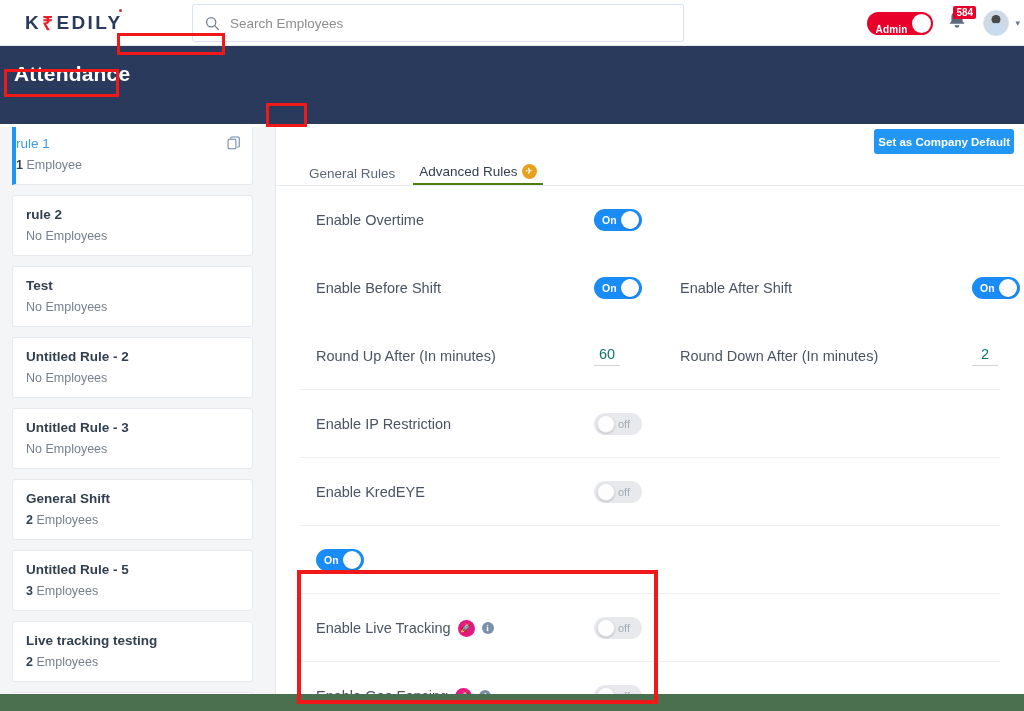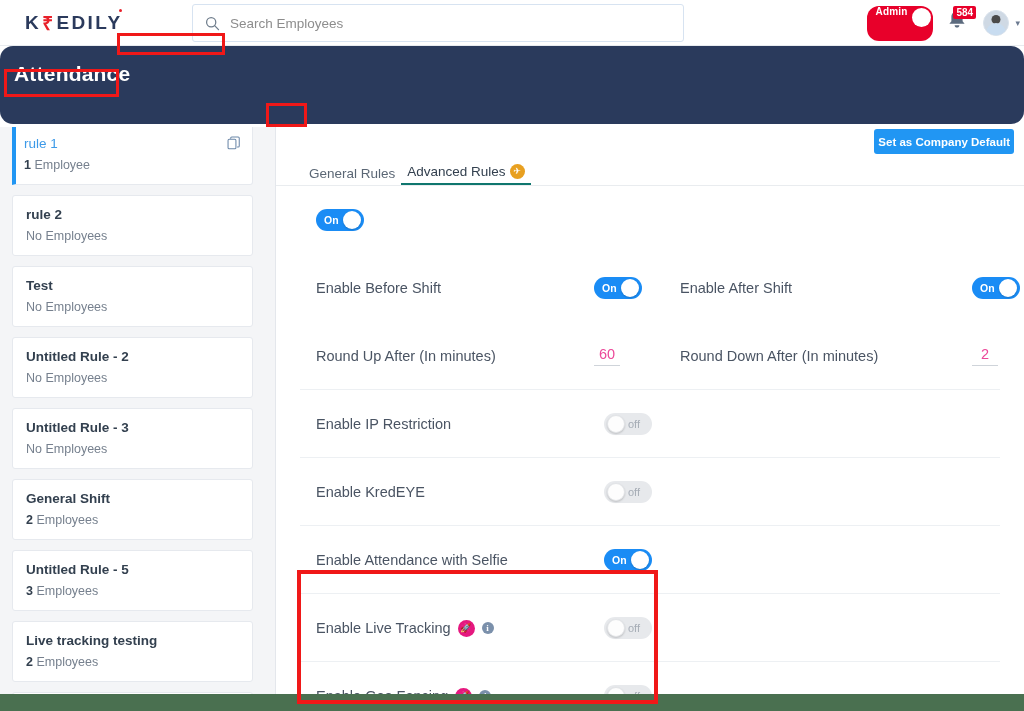--- a/index.html
+++ b/index.html
@@ -37,22 +37,22 @@
   .search-icon{ margin-left:12px; margin-right:10px; display:flex; }
   .search-input{
     border:none; outline:none; background:transparent; flex:1;
     font-size:13.5px; color:#3a3a3a; font-family:"Liberation Sans", sans-serif;
     padding-right:10px;
   }
   .search-input::placeholder{ color:#8d8d8d; }
 
   .hdr-right{ position:absolute; right:4px; top:0; height:46px; display:flex; align-items:center; gap:12px;}
   .admin-pill{
-    position:relative; width:66px; height:35px; border-radius:12px;
-    background:#e8002a; display:flex; align-items:flex-start; cursor:pointer;
+    position:relative; width:66px; height:23px; border-radius:12px;
+    background:#e8002a; display:flex; align-items:flex-end; cursor:pointer;
   }
   .admin-pill span{
     color:#fff; font-size:10px; font-weight:700; margin-left:8px; letter-spacing:.2px;
   }
   .admin-pill .knob{
     position:absolute; right:2px; top:2px; width:19px;height:19px;border-radius:50%;
     background:#fff;
   }
   .bellwrap{ position:relative; width:26px; height:30px; cursor:pointer; }
   .badge{
@@ -65,21 +65,20 @@
     border:1px solid #d9e2ec; background:#cfd9e4; position:relative; cursor:pointer;
   }
   .avatar .head{position:absolute;left:50%;top:4px;transform:translateX(-50%);width:9px;height:9px;border-radius:50%;background:#4a4a4a;}
   .avatar .body{position:absolute;left:50%;bottom:0;transform:translateX(-50%);width:20px;height:12px;border-radius:10px 10px 0 0;background:#c8dcf0;}
   .chev{ color:#6b7a90; font-size:9px; margin-left:-6px;}
 
   
   .navy{
     position:absolute; left:0; top:46px; width:1024px; height:78px;
     background:#2a3a5c;
-    border-radius:13px;
   }
   .page-title{
     position:absolute; left:14px; top:16px;
     color:#ffffff; font-size:21px; font-weight:700; letter-spacing:.2px;
   }
   .hl-title{
     position:absolute; left:4px; top:69px; width:115px; height:28px;
     border:3px solid #f01818; pointer-events:none;
   }
   .getting-started{
@@ -113,21 +112,21 @@
   .sidebar{
     position:absolute; left:0; top:127px; width:276px; height:584px;
     background:#f4f5f7; overflow:hidden; border-right:1px solid #e4e7ec;
   }
   .rule-card{
     position:relative; margin:0 22px 10px 12px; background:#fff;
     border:1px solid #e6e9ee; border-radius:3px; padding:9px 12px 10px 13px;
     min-height:56px; cursor:pointer;
   }
   .rule-card.first{ margin-top:-3px; border-radius:0 3px 3px 0;}
-  .rule-card.active{ border-left:4px solid #2196f3; padding-left:8px;}
+  .rule-card.active{ border-left:4px solid #2196f3; padding-left:0;}
   .rule-name{ font-size:13.5px; font-weight:700; color:#33404f; line-height:19px;}
   .rule-card.active .rule-name{ color:#3d9ae8; font-weight:400;}
   .rule-count{ font-size:12.5px; color:#76808e; margin-top:4px; line-height:17px;}
   .rule-count b{ color:#33404f; font-weight:700;}
   .copy-icon{
     position:absolute; right:11px; top:11px; cursor:pointer;
   }
 
   
   .main{
@@ -135,45 +134,45 @@
     background:#ffffff; overflow:hidden;
   }
   .btn-default{
     position:absolute; right:10px; top:2px;
     background:#2196f3; color:#fff; border:none; border-radius:3px;
     height:25px; padding:0 4px; font-size:11.5px; font-weight:700;
     cursor:pointer; font-family:"Liberation Sans", sans-serif;
   }
   .subtabs{
     position:absolute; left:0; top:34px; width:748px; height:24px;
-    display:flex; align-items:flex-end; padding-left:27px; gap:0;
+    display:flex; align-items:flex-end; padding-left:27px; gap:12px;
   }
   .subtab{
     font-size:13.5px; color:#5b6775; padding:0 6px 4px 6px; cursor:pointer;
     display:flex; align-items:center; gap:4px;
   }
-  .subtab.active{ color:#33404f; border-bottom:2px solid #0f766e;align-items:flex-end;}
+  .subtab.active{ color:#33404f; border-bottom:2px solid #4d7c0f;align-items:flex-end;}
   .hl-adv{
     position:absolute; left:117px; top:33px; width:108px; height:22px;
     border:3px solid #f01818; pointer-events:none;
   }
   .divider{
     position:absolute; left:0; top:58px; width:748px; height:1px; background:#e9ecef;
   }
 
   .rows{ position:absolute; left:0; top:59px; width:748px; }
   .row{
     position:relative; display:flex; align-items:center;
     height:68px; padding-left:40px; padding-right:24px;
   }
   .row.sep{ border-top:1px solid #edf0f3; }
   .row.sep::before{
     content:""; position:absolute; left:24px; right:24px; top:-1px; height:1px; background:#edf0f3;
   }
-  .row.sep{ border-top:none;gap:10px; }
+  .row.sep{ border-top:none; }
   .cell-label{
     font-size:14.5px; color:#4a5463; display:flex; align-items:center; gap:7px;
     white-space:nowrap;
   }
   .col-a{ width:278px; flex:none;}
   .col-ctl{ width:86px; flex:none; display:flex; align-items:center;}
   .col-b{ width:292px; flex:none;}
   .col-ctl2{ flex:1; display:flex; align-items:center; justify-content:flex-start;}
 
   .toggle{
@@ -186,21 +185,21 @@
   .toggle.on .tlabel{ color:#fff; margin-left:8px;}
   .toggle.off .tlabel{ color:#a6adb6; margin-left:24px; font-weight:400; font-size:11px;}
   .toggle .tknob{
     position:absolute; top:2px; width:18px; height:18px; border-radius:50%;
     background:#fff; box-shadow:0 1px 2px rgba(0,0,0,.18);
   }
   .toggle.on .tknob{ right:3px;}
   .toggle.off .tknob{ left:3px; background:#fdfdfd; border:1px solid #e2e4e7;}
 
   .numval{
-    font-size:14.5px; color:#ec4899; width:26px; text-align:center;
+    font-size:14.5px; color:#0f766e; width:26px; text-align:center;
     border:none; border-bottom:1px solid #cfd4da; background:transparent;
     font-family:"Liberation Sans", sans-serif; padding-bottom:3px; outline:none;
   }
   .numwrap{ display:flex; align-items:center; justify-content:flex-start;}
 
   .rocket{
     width:17px;height:17px;border-radius:50%;background:#e5187f;
     display:flex;align-items:center;justify-content:center;
     color:#fff; font-size:9px; line-height:1; flex:none;
   }
@@ -365,20 +364,21 @@
       <div class="subtab active">
         <span>Advanced Rules</span>
         <span class="plane-badge">✈</span>
       </div>
     </div>
     <div class="divider"></div>
 
     <div class="rows">
 
       <div class="row">
+        <div class="cell-label col-a">Enable Overtime</div>
         <div class="col-ctl">
           <div class="toggle on">
             <span class="tlabel">On</span>
             <span class="tknob"></span>
           </div>
         </div>
       </div>
 
       <div class="row">
         <div class="cell-label col-a">Enable Before Shift</div>
@@ -422,21 +422,20 @@
         <div class="cell-label col-a">Enable KredEYE</div>
         <div class="col-ctl">
           <div class="toggle off">
             <span class="tlabel">off</span>
             <span class="tknob"></span>
           </div>
         </div>
       </div>
 
       <div class="row sep">
-        <div class="cell-label col-a">Enable Attendance with Selfie</div>
         <div class="col-ctl">
           <div class="toggle on">
             <span class="tlabel">On</span>
             <span class="tknob"></span>
           </div>
         </div>
       </div>
 
       <div class="row sep">
         <div class="cell-label col-a">

